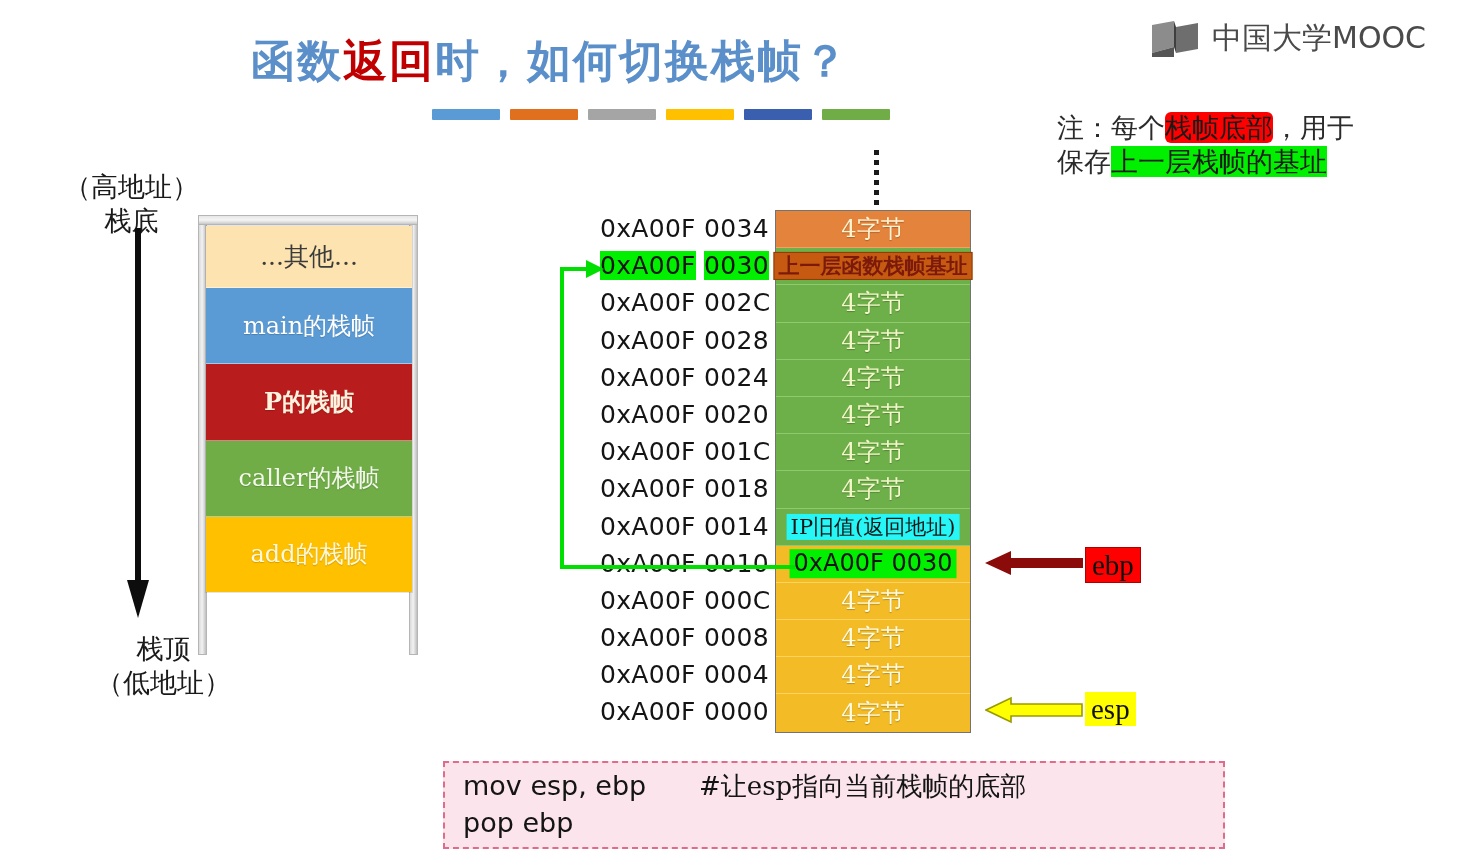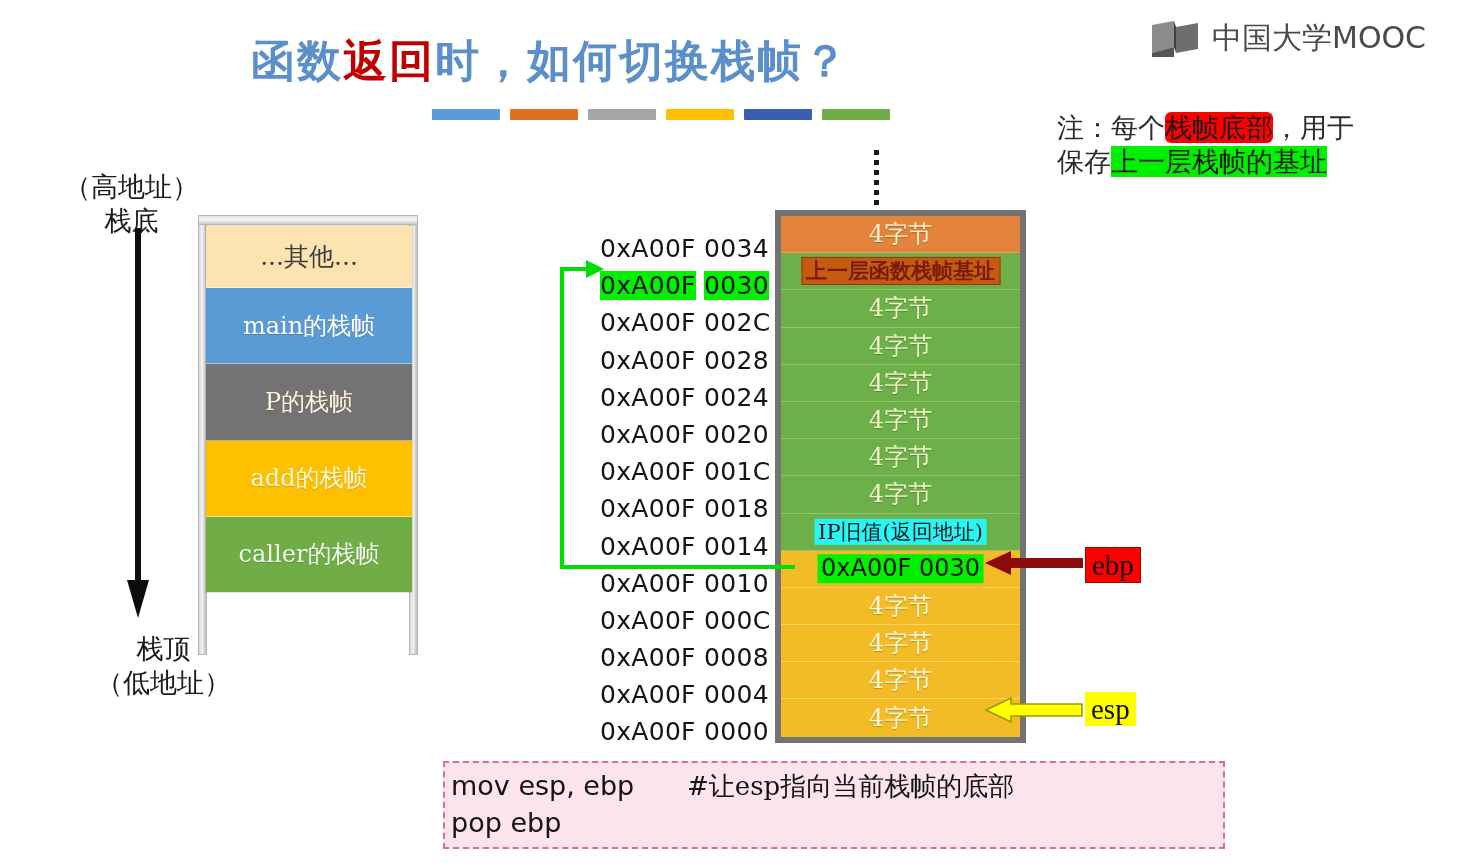--- a/index.html
+++ b/index.html
@@ -167,39 +167,38 @@
     flex-direction: column;
     gap: 5px;
   }
   #memdots i { width: 5px; height: 5px; background: #1a1a1a; display:block; }
 
   #addrcol {
     position: absolute;
     top: 210px;
     left: 600px;
     width: 172px;
-    margin-top: 20px;
   }
   #addrcol .addr {
     height: 37.2px;
     line-height: 37.2px;
     font-family: "DejaVu Sans", "Liberation Sans", sans-serif;
     font-size: 25px;
     color: #141414;
     white-space: nowrap;
     letter-spacing: 0.3px;
   }
   #addrcol .addr .hl { background: #00F000; }
 
   #memtable {
     position: absolute;
     top: 210px;
     left: 775px;
-    width: 251px;
-    border: 6px solid #737373;
+    width: 196px;
+    border: 1px solid #737373;
     box-sizing: border-box;
   }
   #memtable .cell {
     height: 37.2px;
     box-sizing: border-box;
     display: flex;
     align-items: center;
     justify-content: center;
     font-family: "DejaVu Serif", "Liberation Serif", serif;
     font-size: 24px;
@@ -284,21 +283,21 @@
   
   #codebox {
     position: absolute;
     top: 761px;
     left: 443px;
     width: 782px;
     height: 88px;
     background: #FBE4EC;
     border: 2px dashed #E06C8B;
     box-sizing: border-box;
-    padding: 6px 18px 0 6px;
+    padding: 6px 18px 0 18px;
   }
   #codebox .row {
     display: flex;
     align-items: baseline;
     height: 38px;
   }
   #codebox .op {
     width: 236px;
     flex: 0 0 236px;
     font-family: "DejaVu Sans", "Liberation Sans", sans-serif;
@@ -363,28 +362,28 @@
   <div class="post left"></div>
   <div class="post right"></div>
   <div class="rail"></div>
   <div id="frames">
       <div class="frame other" style="background: rgb(252, 227, 176); color: rgb(59, 59, 59);">
         <span>...其他...</span>
       </div>
       <div class="frame" style="background: rgb(91, 155, 213); color: rgb(255, 255, 255);">
         <span>main的栈帧</span>
       </div>
-      <div class="frame" style="background: #737373; color: rgb(255, 242, 222);">
+      <div class="frame" style="background: #b91c1c; color: rgb(255, 242, 222); font-weight: bold;">
         <span>P的栈帧</span>
+      </div>
+      <div class="frame" style="background: rgb(112, 173, 71); color: rgb(242, 248, 234);">
+        <span>caller的栈帧</span>
       </div>
       <div class="frame" style="background: rgb(255, 192, 0); color: rgb(255, 248, 220);">
         <span>add的栈帧</span>
-      </div>
-      <div class="frame" style="background: rgb(112, 173, 71); color: rgb(242, 248, 234);">
-        <span>caller的栈帧</span>
       </div>
     </div>
 </div>
 
 <div id="memdots">
     <i></i>
     <i></i>
     <i></i>
     <i></i>
     <i></i>

